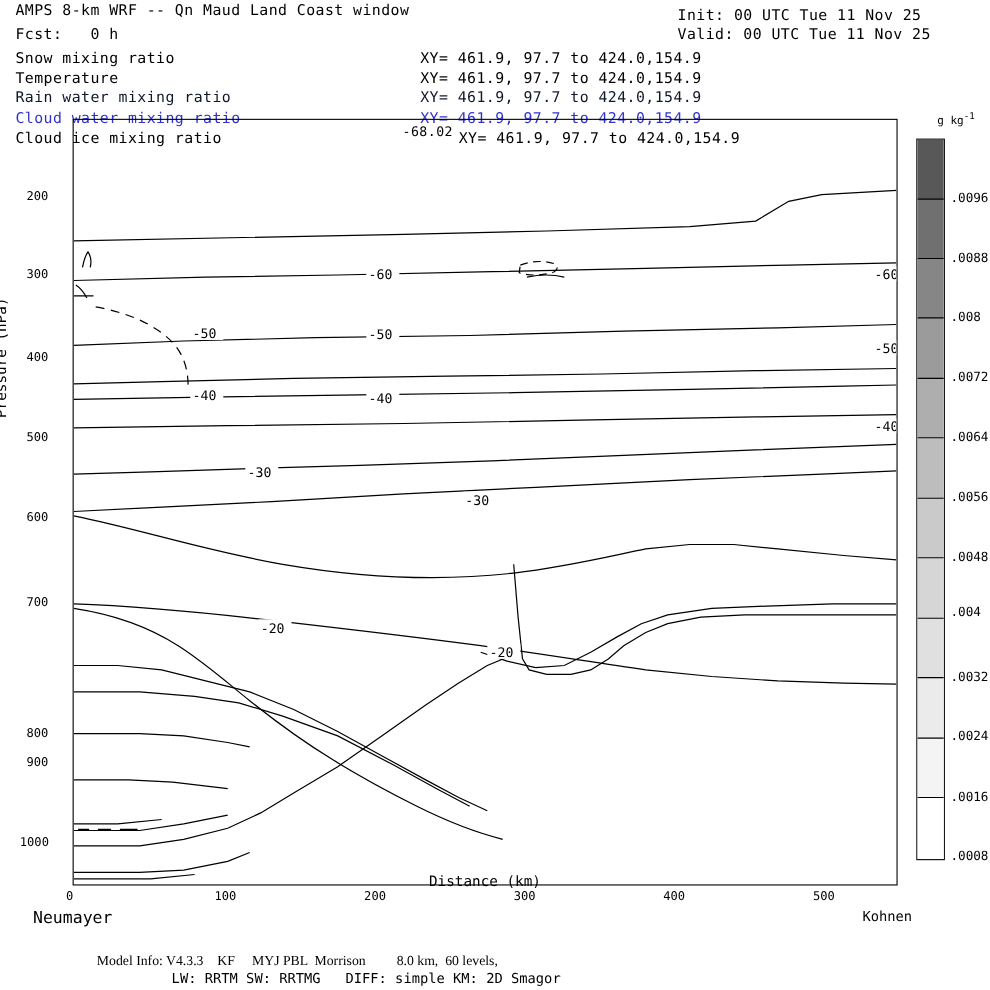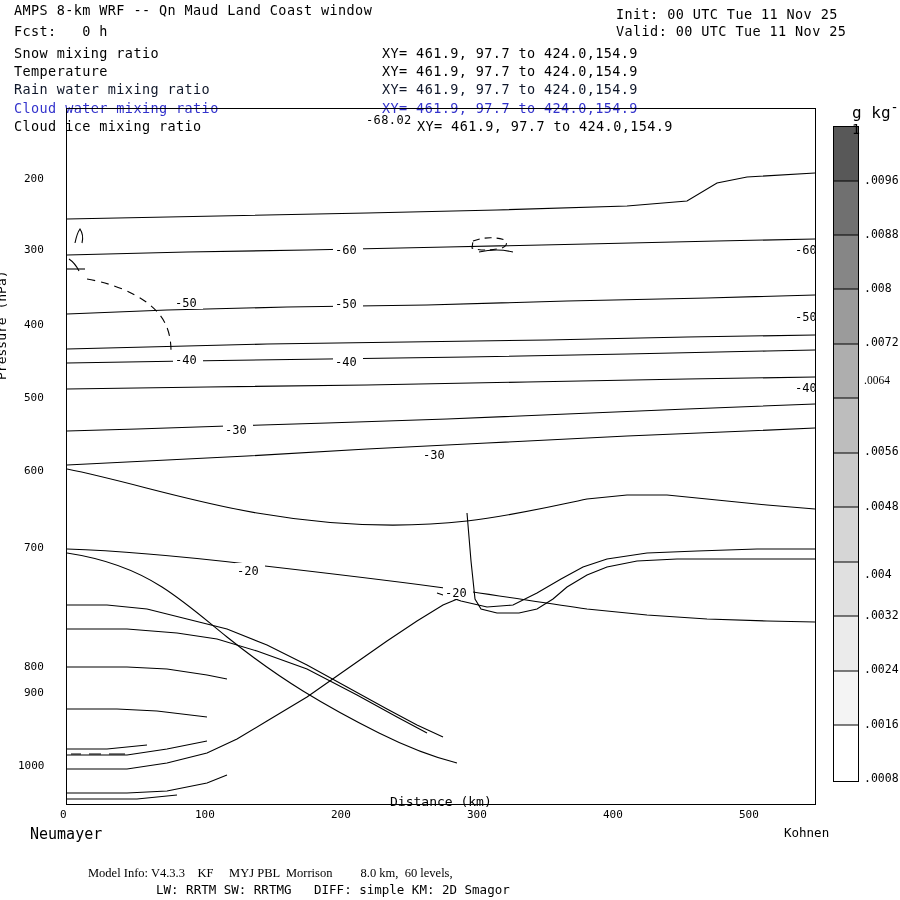--- a/index.html
+++ b/index.html
@@ -28,21 +28,21 @@
   svg{display:block;}
   .ylab{
     position:absolute;left:-6px;top:380px;
     transform:rotate(-90deg);transform-origin:left top;
     font-size:13px;white-space:nowrap;
   }
   .xlab{position:absolute;left:390px;top:794px;font-size:13px;}
   .end-left{position:absolute;left:30px;top:825px;font-size:15px;}
   .end-right{position:absolute;left:784px;top:825px;font-size:12.5px;}
   .cb{position:absolute;left:833px;top:126px;width:26px;height:656px;border:1px solid #000;box-sizing:border-box;}
-  .cb-unit{position:absolute;left:852px;top:100px;font-size:16px;}
+  .cb-unit{position:absolute;left:852px;top:100px;font-size:10px;}
   .cb-tick{position:absolute;left:864px;font-size:11.5px;}
   .foot{position:absolute;font-size:12.5px;white-space:pre;}
   .tick-lbl{position:absolute;font-size:11px;}
 </style>
 </head>
 <body>
 
 <div class="abs hdr hdr-left lbl-black" style="top:2px;">AMPS 8-km WRF -- Qn Maud Land Coast window</div>
 <div class="abs hdr hdr-right lbl-black" style="top:6px;">Init: 00 UTC Tue 11 Nov 25</div>
 
@@ -202,23 +202,23 @@
     </g>
   </svg>
 </div>
 
 <div class="cb-unit"><span>g kg</span><sup>-1</sup></div>
 
 <div class="cb-tick" style="top:173px;">.0096</div>
 <div class="cb-tick" style="top:227px;">.0088</div>
 <div class="cb-tick" style="top:281px;">.008</div>
 <div class="cb-tick" style="top:335px;">.0072</div>
-<div class="cb-tick" style="top:374px;font-family:Liberation Serif, serif;">.0064</div>
+<div class="cb-tick" style="top:390px;">.0064</div>
 <div class="cb-tick" style="top:444px;">.0056</div>
 <div class="cb-tick" style="top:499px;">.0048</div>
-<div class="cb-tick" style="top:567px;">.004</div>
+<div class="cb-tick" style="top:549px;">.004</div>
 <div class="cb-tick" style="top:608px;">.0032</div>
 <div class="cb-tick" style="top:662px;">.0024</div>
 <div class="cb-tick" style="top:717px;">.0016</div>
 <div class="cb-tick" style="top:771px;">.0008</div>
 
 <div class="foot" style="left:88px;top:866px;font-family:Liberation Serif, serif;">Model Info: V4.3.3    KF     MYJ PBL  Morrison         8.0 km,  60 levels,</div>
 <div class="foot" style="left:156px;top:882px;">LW: RRTM SW: RRTMG   DIFF: simple KM: 2D Smagor</div>
 
 </body></html>

